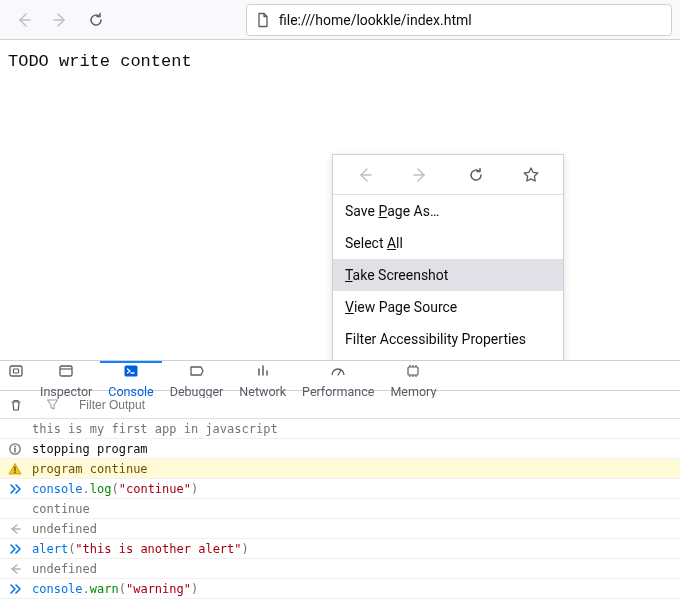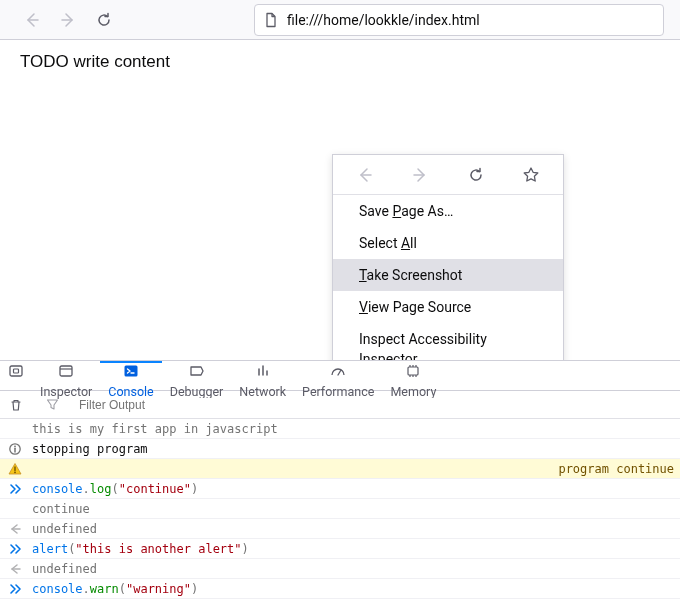--- a/index.html
+++ b/index.html
@@ -13,21 +13,21 @@
     background: #fff;
     position: relative;
   }
   
   .browser-toolbar {
     height: 40px;
     background: #f9f9fb;
     border-bottom: 1px solid #cfcfd8;
     display: flex;
     align-items: center;
-    padding: 0 16px;
+    padding: 0 8px;
     gap: 4px;
   }
   .nav-btn {
     width: 32px; height: 32px;
     display: flex; align-items: center; justify-content: center;
     border-radius: 4px;
     color: #5b5b66;
   }
   .nav-btn.disabled { color: #bfbfc9; }
   .url-bar {
@@ -41,23 +41,22 @@
     align-items: center;
     padding: 0 8px;
     gap: 8px;
     font-size: 14px;
     color: #5b5b66;
   }
   .url-text { color: #0c0c0d; }
   
   .page-content {
     padding: 12px 8px;
-    font-family: Liberation Sans, sans-serif;
+    font-family: Liberation Mono, monospace;
     font-size: 17px;
-    margin-left: 12px;
   }
   
   .context-menu {
     position: absolute;
     left: 332px;
     top: 154px;
     width: 232px;
     background: #fff;
     border: 1px solid #cfcfd8;
     box-shadow: 0 2px 8px rgba(0,0,0,0.12);
@@ -72,21 +71,21 @@
     border-bottom: 1px solid #e0e0e6;
     padding: 0 4px;
   }
   .ctx-icon {
     width: 44px; height: 32px;
     display:flex; align-items:center; justify-content:center;
     color: #5b5b66;
   }
   .ctx-icon.disabled { color: #bfbfc9; }
   .ctx-item {
-    padding: 6px 26px;
+    padding: 6px 12px;
     line-height: 20px;
   }
   .ctx-item.highlight { background: #e0e0e6; }
   .ul { text-decoration: underline; }
   
   .devtools {
     position: absolute;
     left: 0; right: 0;
     top: 360px;
     bottom: 0;
@@ -151,21 +150,20 @@
     display:flex; align-items:center; justify-content:center;
     flex-shrink: 0;
   }
   .crow.cmd .gutter svg { }
   .crow.result { color: #737373; }
   .crow.result .gutter { color: #b1b1b3; }
   .crow.info .gutter { color: #737373; }
   .crow.warn {
     background: #fffbd6;
     color: #715100;
-    justify-content: space-between;
   }
   .crow.warn .gutter { color: #c69026; }
   .code-obj { color: #0074e8; }
   .code-method { color: #058b00; }
   .code-str { color: #a4000f; }
   .code-plain { color: #737373; }
   .dim { color: #737373; }
   svg { display:block; }
 </style>
 </head>
@@ -227,21 +225,21 @@
       <svg width="18" height="18" viewBox="0 0 18 18">
           <path d="M9 2 l2.1 4.3 4.7 0.7 -3.4 3.3 0.8 4.7 L9 12.8 4.8 15 l0.8-4.7 L2.2 7 l4.7-0.7 z" fill="none" stroke="currentColor" stroke-width="1.3" stroke-linejoin="round"></path>
         </svg>
     </div>
   </div>
   <div id="ctx-items">
       <div class="ctx-item">Save <span class="ul">P</span>age As…</div>
       <div class="ctx-item">Select <span class="ul">A</span>ll</div>
       <div class="ctx-item highlight"><span class="ul">T</span>ake Screenshot</div>
       <div class="ctx-item"><span class="ul">V</span>iew Page Source</div>
-      <div class="ctx-item">Inspect Accessibility Inspector</div>
+      <div class="ctx-item">Filter Accessibility Properties</div>
       <div class="ctx-item">Inspect (<span class="ul">Q</span>)</div>
     </div>
 </div>
 
 <div class="devtools">
   <div class="dt-tabs">
     <div class="dt-tab icononly">
       <span class="tabicon">
           <svg width="16" height="16" viewBox="0 0 16 16">
             <rect x="2" y="3" width="12" height="10" rx="1.5" fill="none" stroke="currentColor" stroke-width="1.3"></rect>

